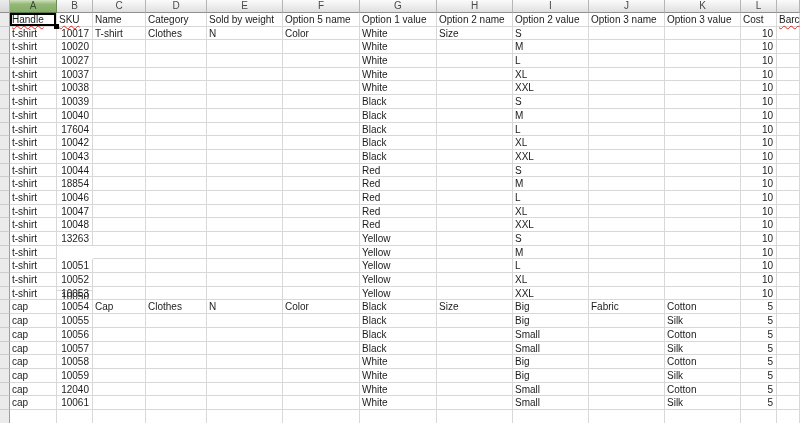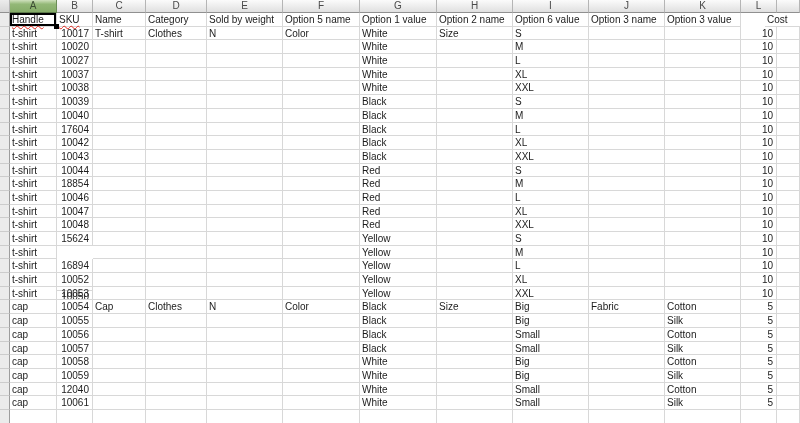--- a/index.html
+++ b/index.html
@@ -69,24 +69,24 @@
       <div class="row">
         <div class="rh"></div>
         <div class="cell cursor" style="width: 47px;"><span class="sq">Handle</span></div>
         <div class="cell" style="width: 36px;"><span class="sq">SKU</span></div>
         <div class="cell" style="width: 53px;">Name</div>
         <div class="cell" style="width: 61px;">Category</div>
         <div class="cell" style="width: 76px;">Sold by weight</div>
         <div class="cell" style="width: 77px;">Option 5 name</div>
         <div class="cell" style="width: 77px;">Option 1 value</div>
         <div class="cell" style="width: 76px;">Option 2 name</div>
-        <div class="cell" style="width: 76px;">Option 6 value</div>
+        <div class="cell" style="width: 76px;">Option 2 value</div>
         <div class="cell" style="width: 76px;">Option 3 name</div>
         <div class="cell" style="width: 76px;">Option 3 value</div>
-        <div class="cell" style="width: 36px; margin-left: 24px;">Cost</div>
+        <div class="cell" style="width: 36px;">Cost</div>
         <div class="cell" style="width: 23px;"><span class="sq">Barcode</span></div>
       </div>
       <div class="row">
         <div class="rh"></div>
         <div class="cell" style="width: 47px;">t-shirt</div>
         <div class="cell num" style="width: 36px;">10017</div>
         <div class="cell" style="width: 53px;">T-shirt</div>
         <div class="cell" style="width: 61px;">Clothes</div>
         <div class="cell" style="width: 76px;">N</div>
         <div class="cell" style="width: 77px;">Color</div>
@@ -318,21 +318,21 @@
         <div class="cell" style="width: 76px;"></div>
         <div class="cell" style="width: 76px;">XXL</div>
         <div class="cell" style="width: 76px;"></div>
         <div class="cell" style="width: 76px;"></div>
         <div class="cell num" style="width: 36px;">10</div>
         <div class="cell" style="width: 23px;"></div>
       </div>
       <div class="row">
         <div class="rh"></div>
         <div class="cell" style="width: 47px;">t-shirt</div>
-        <div class="cell num" style="width: 36px;">15624</div>
+        <div class="cell num" style="width: 36px;">13263</div>
         <div class="cell" style="width: 53px;"></div>
         <div class="cell" style="width: 61px;"></div>
         <div class="cell" style="width: 76px;"></div>
         <div class="cell" style="width: 77px;"></div>
         <div class="cell" style="width: 77px;">Yellow</div>
         <div class="cell" style="width: 76px;"></div>
         <div class="cell" style="width: 76px;">S</div>
         <div class="cell" style="width: 76px;"></div>
         <div class="cell" style="width: 76px;"></div>
         <div class="cell num" style="width: 36px;">10</div>
@@ -350,21 +350,21 @@
         <div class="cell" style="width: 76px;"></div>
         <div class="cell" style="width: 76px;">M</div>
         <div class="cell" style="width: 76px;"></div>
         <div class="cell" style="width: 76px;"></div>
         <div class="cell num" style="width: 36px;">10</div>
         <div class="cell" style="width: 23px;"></div>
       </div>
       <div class="row">
         <div class="rh"></div>
         <div class="cell" style="width: 47px;">t-shirt</div>
-        <div class="cell num" style="width: 36px;">16894</div>
+        <div class="cell num" style="width: 36px;">10051</div>
         <div class="cell" style="width: 53px;"></div>
         <div class="cell" style="width: 61px;"></div>
         <div class="cell" style="width: 76px;"></div>
         <div class="cell" style="width: 77px;"></div>
         <div class="cell" style="width: 77px;">Yellow</div>
         <div class="cell" style="width: 76px;"></div>
         <div class="cell" style="width: 76px;">L</div>
         <div class="cell" style="width: 76px;"></div>
         <div class="cell" style="width: 76px;"></div>
         <div class="cell num" style="width: 36px;">10</div>

